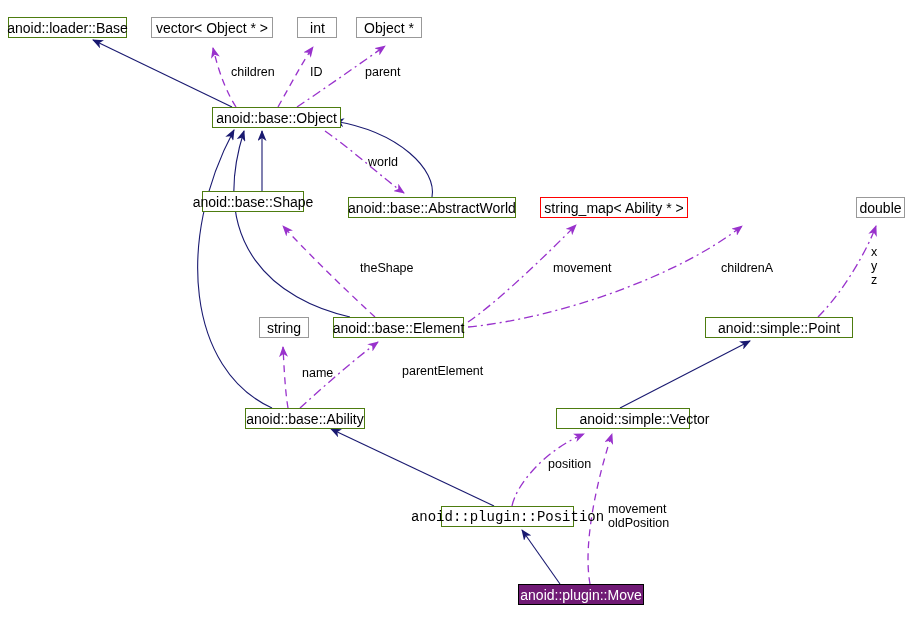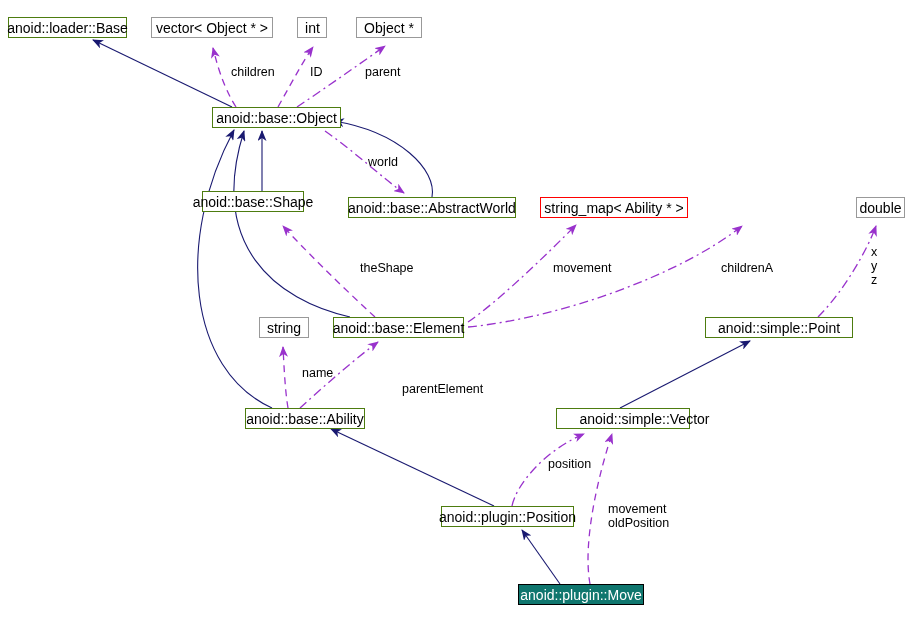--- a/index.html
+++ b/index.html
@@ -38,21 +38,21 @@
     padding: 0 5px;
     z-index: 5;
   }
   .node.gray {
     border-color: #999999;
   }
   .node.red {
     border-color: #ff0000;
   }
   .node.root {
-    background: #0f766e;
+    background: #701a75;
     color: #ffffff;
     border-color: #000000;
     text-align: center;
   }
   .edge-label {
     position: absolute;
     font-size: 12.5px;
     line-height: 14px;
     color: #000000;
     white-space: pre;
@@ -97,44 +97,44 @@
       <path d="M 288,408 C 285,390 284,366 283,347"></path>
       <path stroke-dasharray="9,4,2,4" d="M 300,408 C 325,385 360,355 378,342"></path>
       <path stroke-dasharray="9,4,2,4" d="M 818,317 C 845,290 868,248 876,226"></path>
       <path stroke-dasharray="9,4,2,4" d="M 512,506 C 516,485 545,450 584,434"></path>
       <path d="M 590,584 C 582,540 600,470 612,434"></path>
     </g>
   </svg>
 
   <div class="node" style="left:8px;  top:17px;  width:119px;">anoid::loader::Base</div>
   <div class="node gray" style="left:151px;top:17px;  width:122px;">vector&lt; Object * &gt;</div>
-  <div class="node gray" style="left:297px;top:17px;  width:30px;padding-left:6px;">int</div>
+  <div class="node gray" style="left:297px;top:17px;  width:40px;padding-left:6px;">int</div>
   <div class="node gray" style="left:356px;top:17px;  width:66px;">Object *</div>
   <div class="node" style="left:196px;top:107px; width:129px;margin-left:16px;">anoid::base::Object</div>
   <div class="node" style="left:202px;top:191px; width:102px;">anoid::base::Shape</div>
   <div class="node" style="left:348px;top:197px; width:168px;">anoid::base::AbstractWorld</div>
   <div class="node red" style="left:540px;top:197px; width:148px;">string_map&lt; Ability * &gt;</div>
   <div class="node gray" style="left:856px;top:197px; width:49px;">double</div>
   <div class="node gray" style="left:259px;top:317px; width:50px;">string</div>
   <div class="node" style="left:333px;top:317px; width:131px;">anoid::base::Element</div>
   <div class="node" style="left:705px;top:317px; width:148px;">anoid::simple::Point</div>
   <div class="node" style="left:245px;top:408px; width:120px;">anoid::base::Ability</div>
   <div class="node" style="left:556px;top:408px; width:134px;padding-left:48px;">anoid::simple::Vector</div>
-  <div class="node" style="left:441px;top:506px; width:133px;">anoid::plugin::Position</div>
+  <div class="node" style="left:441px;top:506px; width:133px;font-family:Liberation Mono, monospace;">anoid::plugin::Position</div>
   <div class="node root" style="left:518px;top:584px; width:126px;">anoid::plugin::Move</div>
 
   <div class="edge-label" style="left:231px;top:65px;">children</div>
   <div class="edge-label" style="left:310px;top:65px;">ID</div>
   <div class="edge-label" style="left:365px;top:65px;">parent</div>
   <div class="edge-label" style="left:368px;top:155px;">world</div>
   <div class="edge-label" style="left:360px;top:261px;">theShape</div>
   <div class="edge-label" style="left:553px;top:261px;">movement</div>
   <div class="edge-label" style="left:721px;top:261px;">childrenA</div>
   <div class="edge-label" style="left:871px;top:245px;">x
 y
 z</div>
   <div class="edge-label" style="left:302px;top:366px;">name</div>
-  <div class="edge-label" style="left:374px;top:382px;padding-left:28px;">parentElement</div>
+  <div class="edge-label" style="left:374px;top:364px;padding-left:28px;">parentElement</div>
   <div class="edge-label" style="left:548px;top:457px;">position</div>
   <div class="edge-label" style="left:608px;top:502px;">movement
 oldPosition</div>
 
 </div>
 
 </body></html>

